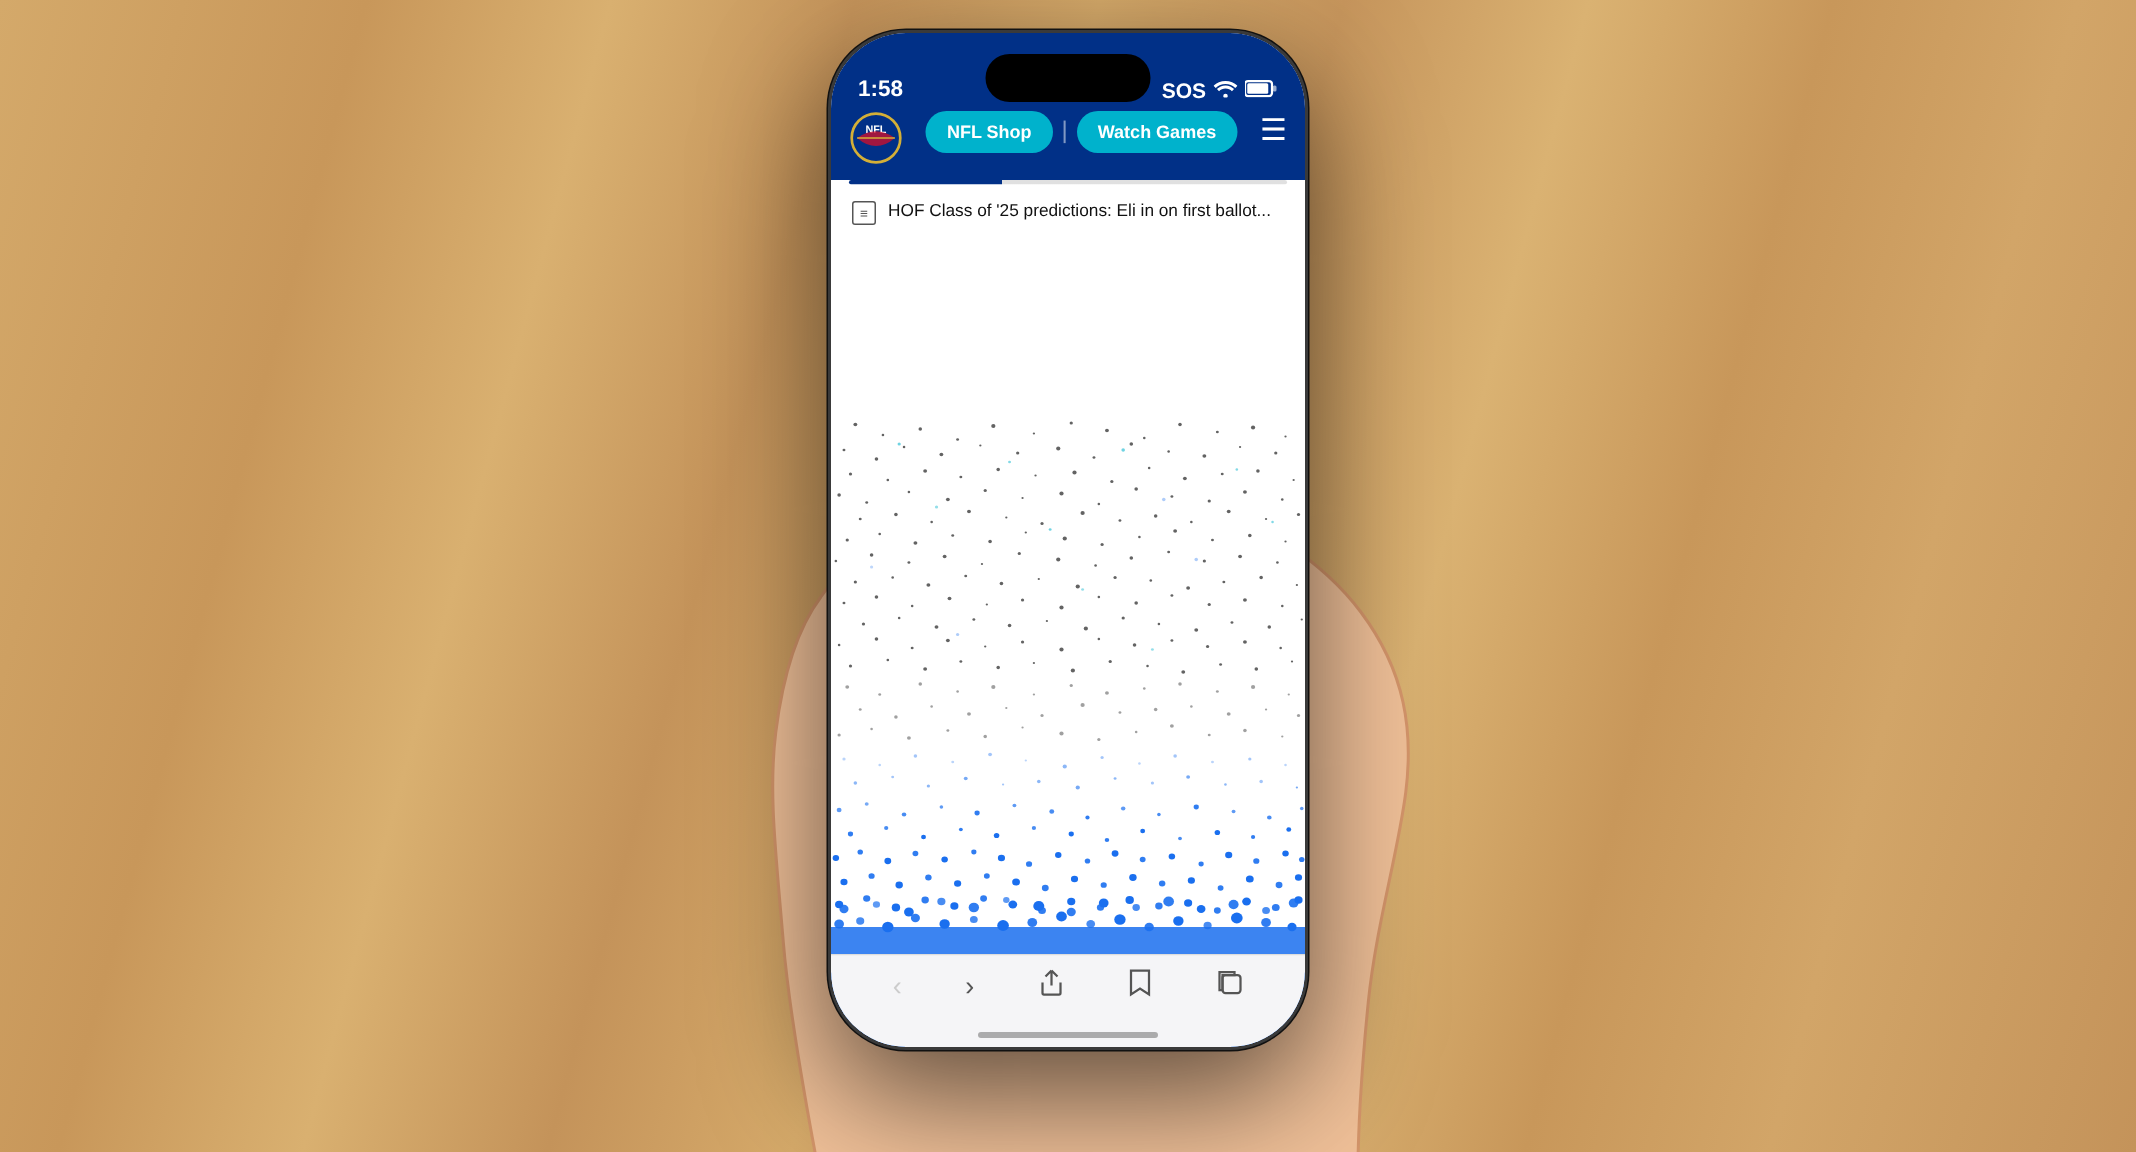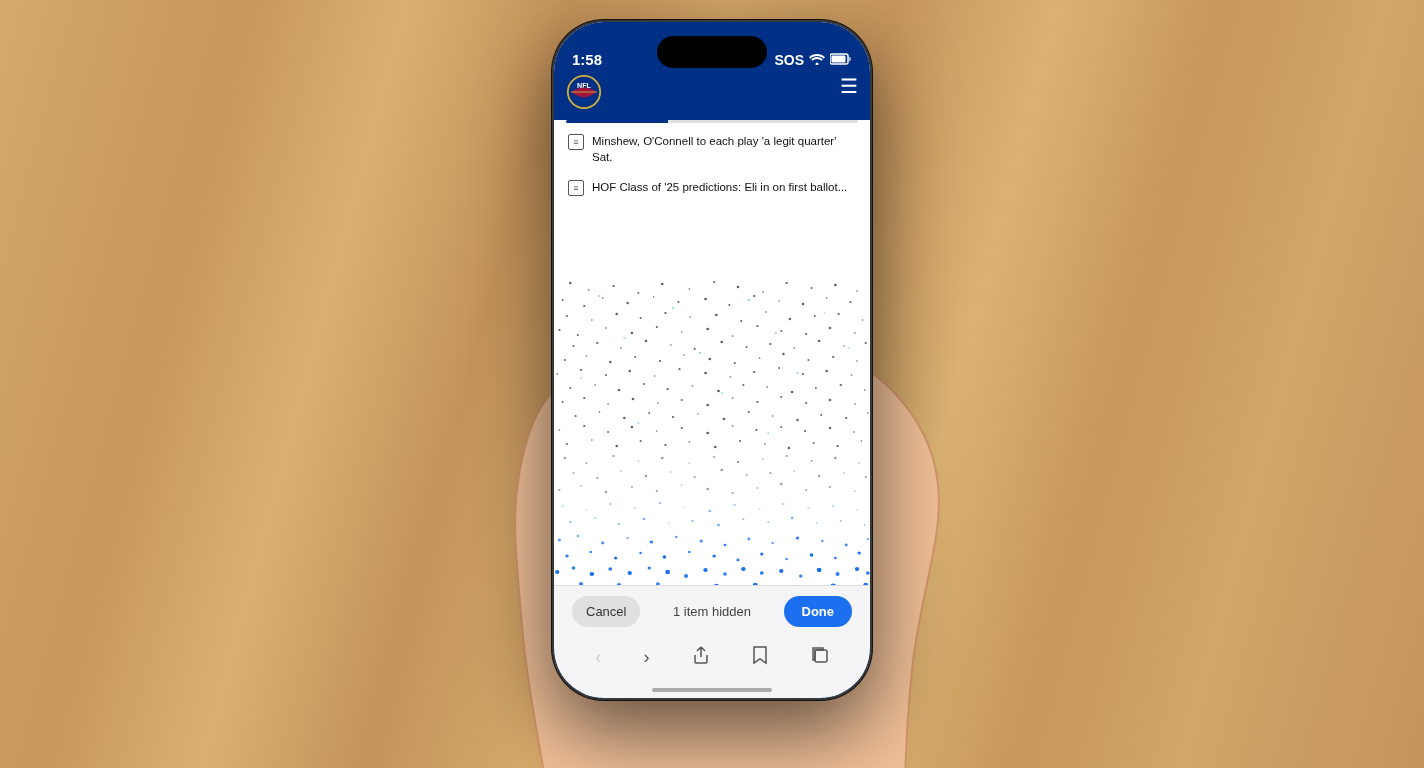--- a/index.html
+++ b/index.html
@@ -382,32 +382,33 @@
         <div class="nfl-header">
 
           <svg class="nfl-logo" viewBox="0 0 40 40">
             <ellipse cx="20" cy="20" rx="18" ry="18" fill="#013087"></ellipse>
             <ellipse cx="20" cy="20" rx="18" ry="18" fill="none" stroke="#d4af37" stroke-width="2"></ellipse>
             <text x="20" y="16" text-anchor="middle" fill="white" font-size="8" font-weight="bold" font-family="sans-serif">NFL</text>
             <path d="M6 20 Q20 10 34 20 Q20 32 6 20z" fill="#c8102e" opacity="0.8"></path>
             <line x1="6" y1="20" x2="34" y2="20" stroke="#d4af37" stroke-width="1"></line>
           </svg>
 
+          <div class="header-buttons">
+            <button class="btn-nfl-shop">NFL Shop</button>
+            <span class="divider-line">|</span>
+            <button class="btn-watch-games">Watch Games</button>
+          </div>
 
           <span class="hamburger-icon">☰</span>
         </div>
 
         <div class="tab-indicator"></div>
 
         <div class="content-area">
 
-          <div class="news-item">
-            <div class="news-icon"></div>
-            <span>Minshew, O'Connell to each play 'a legit quarter' Sat.</span>
-          </div>
 
           <div class="news-item">
             <div class="news-icon"></div>
             <span>HOF Class of '25 predictions: Eli in on first ballot...</span>
           </div>
 
           <div class="scatter-area">
             <svg class="scatter-canvas" viewBox="0 0 292 420" preserveAspectRatio="none">
 
               <g fill="#222" opacity="0.7">
@@ -770,25 +771,20 @@
                   <circle cx="228" cy="328" r="2.7" opacity="1.0"></circle>
                   <circle cx="248" cy="325" r="3.1" opacity="0.9"></circle>
                   <circle cx="268" cy="329" r="2.4" opacity="0.8"></circle>
                   <circle cx="285" cy="324" r="3.0" opacity="0.9"></circle>
               </g>
             </svg>
           </div>
         </div>
 
         <div class="bottom-bar">
-          <div class="action-bar">
-            <button class="btn-cancel">Cancel</button>
-            <span class="hidden-count">1 item hidden</span>
-            <button class="btn-done">Done</button>
-          </div>
 
           <div class="browser-nav">
             <span class="nav-icon disabled">‹</span>
             <span class="nav-icon">›</span>
             <span class="nav-icon">
               <svg width="18" height="20" viewBox="0 0 18 20" fill="none" stroke="#555" stroke-width="1.5">
                 <path d="M9 12V2M9 2L5 6M9 2L13 6"></path>
                 <path d="M3 10v7a1 1 0 001 1h10a1 1 0 001-1v-7"></path>
               </svg>
             </span>

